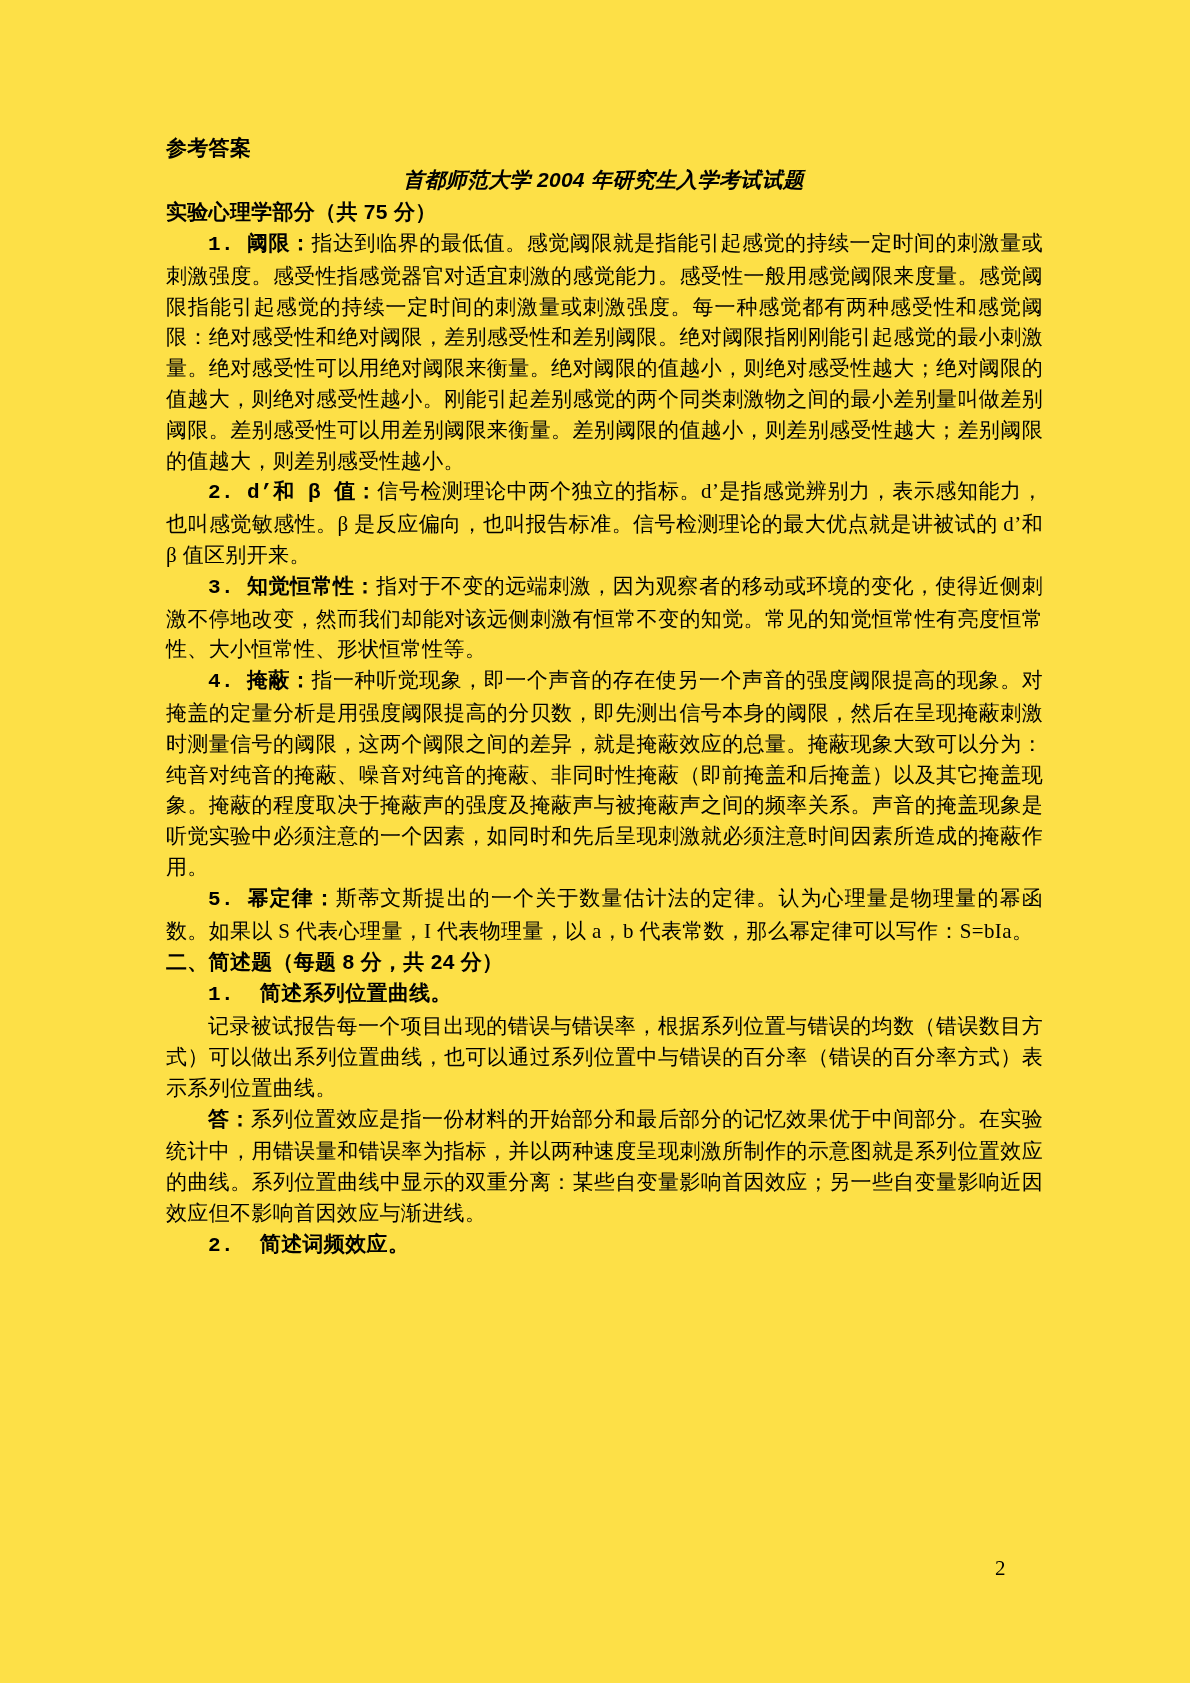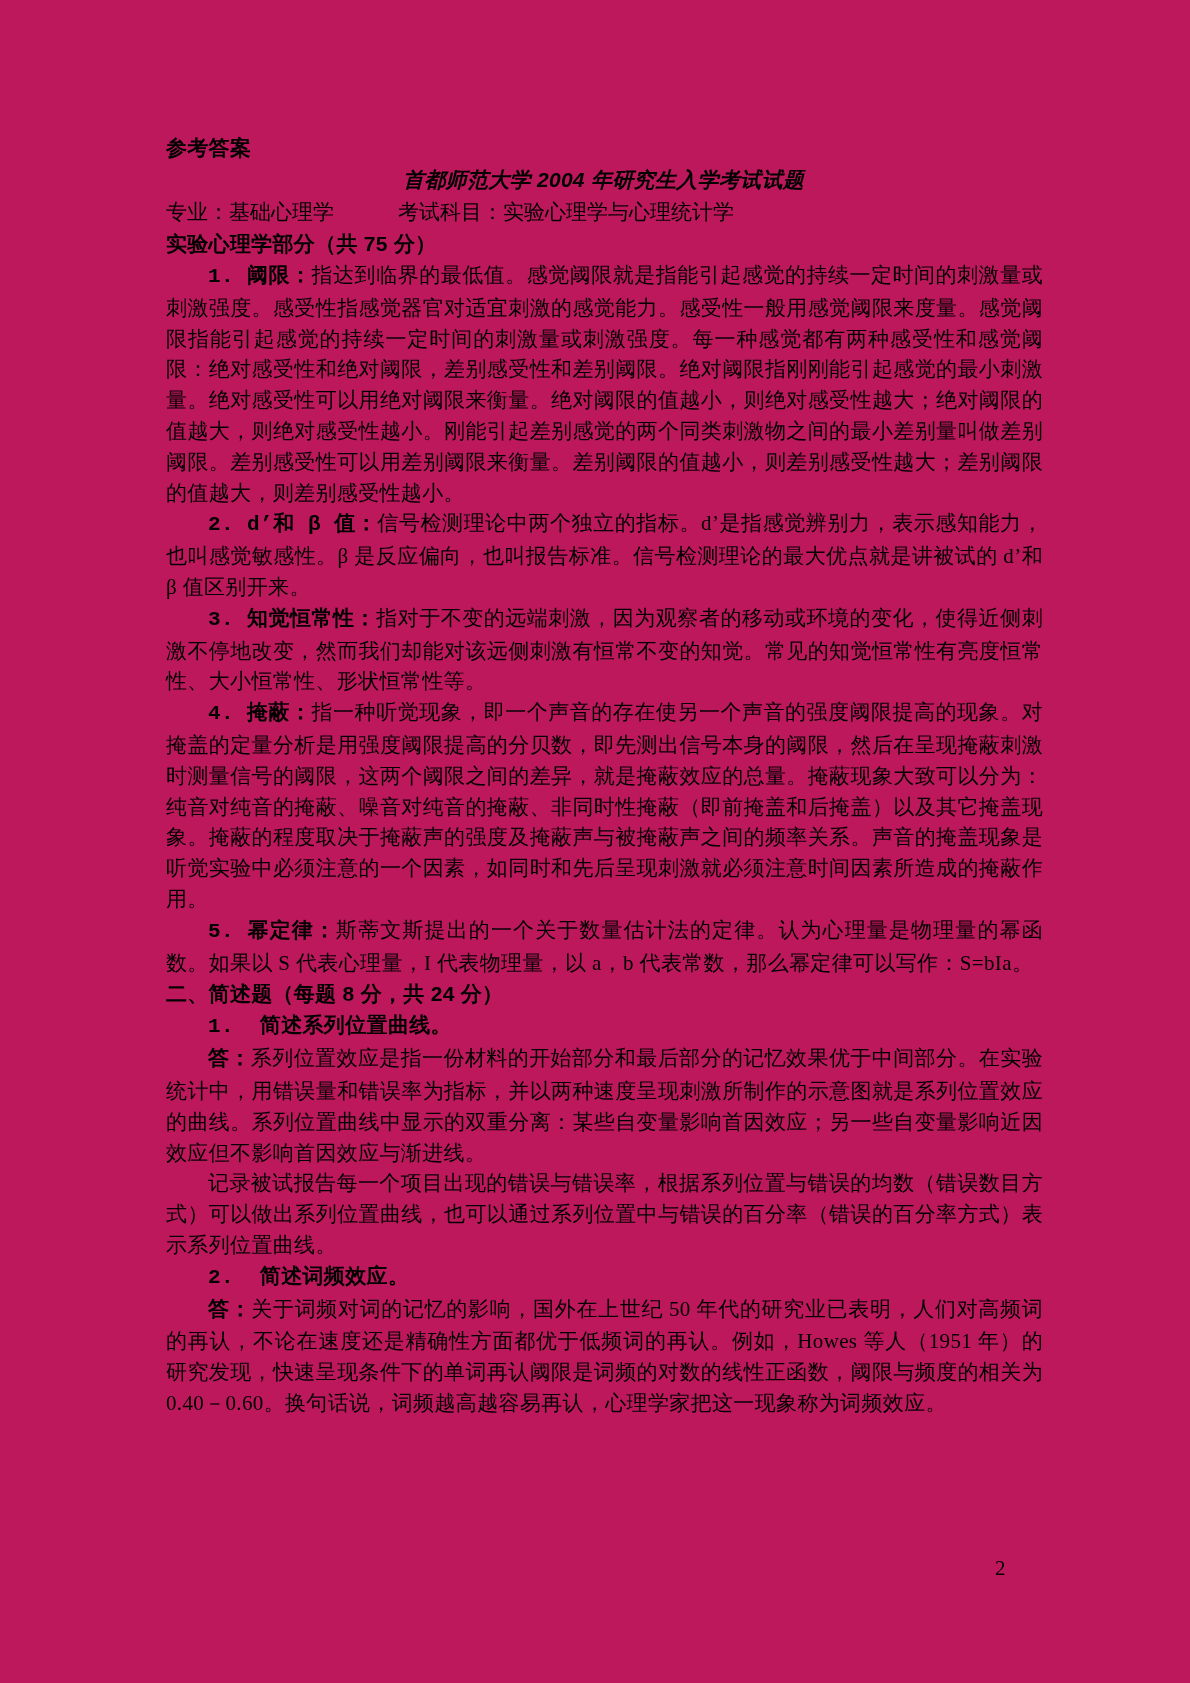--- a/index.html
+++ b/index.html
@@ -1,21 +1,21 @@
 <!DOCTYPE html>
 <html><head>
 <meta charset="utf-8">
 <style>
   * { margin: 0; padding: 0; box-sizing: border-box; }
   html, body { background: #e8e8e8; }
   .page {
     position: relative;
     width: 1190px;
     height: 1683px;
-    background: #be185d;
+    background: #fde047;
     color: #000000;
     font-family: "Liberation Serif", "DejaVu Serif", serif;
     overflow: hidden;
   }
   .content {
     position: absolute;
     left: 166px;
     top: 132px;
     width: 877px;
   }
@@ -55,45 +55,43 @@
 </head>
 <body>
 
 <div class="page">
   <div class="content">
 
     <p class="hline h-bold">参考答案</p>
 
     <p class="hline h-bold title-line">首都师范大学 2004 年研究生入学考试试题</p>
 
-    <p class="hline meta"><span>专业：基础心理学</span><span class="subject">考试科目：实验心理学与心理统计学</span></p>
 
 
     <p class="hline h-bold">实验心理学部分（共 75 分）</p>
 
 
     <p class="body indent"><span class="term">1. 阈限：</span><span>指达到临界的最低值。感觉阈限就是指能引起感觉的持续一定时间的刺激量或刺激强度。感受性指感觉器官对适宜刺激的感觉能力。感受性一般用感觉阈限来度量。感觉阈限指能引起感觉的持续一定时间的刺激量或刺激强度。每一种感觉都有两种感受性和感觉阈限：绝对感受性和绝对阈限，差别感受性和差别阈限。绝对阈限指刚刚能引起感觉的最小刺激量。绝对感受性可以用绝对阈限来衡量。绝对阈限的值越小，则绝对感受性越大；绝对阈限的值越大，则绝对感受性越小。刚能引起差别感觉的两个同类刺激物之间的最小差别量叫做差别阈限。差别感受性可以用差别阈限来衡量。差别阈限的值越小，则差别感受性越大；差别阈限的值越大，则差别感受性越小。</span></p>
 
     <p class="body indent"><span class="term">2. d’和 β 值：</span><span>信号检测理论中两个独立的指标。d’是指感觉辨别力，表示感知能力，也叫感觉敏感性。β 是反应偏向，也叫报告标准。信号检测理论的最大优点就是讲被试的 d’和 β 值区别开来。</span></p>
 
     <p class="body indent"><span class="term">3. 知觉恒常性：</span><span>指对于不变的远端刺激，因为观察者的移动或环境的变化，使得近侧刺激不停地改变，然而我们却能对该远侧刺激有恒常不变的知觉。常见的知觉恒常性有亮度恒常性、大小恒常性、形状恒常性等。</span></p>
 
     <p class="body indent"><span class="term">4. 掩蔽：</span><span>指一种听觉现象，即一个声音的存在使另一个声音的强度阈限提高的现象。对掩盖的定量分析是用强度阈限提高的分贝数，即先测出信号本身的阈限，然后在呈现掩蔽刺激时测量信号的阈限，这两个阈限之间的差异，就是掩蔽效应的总量。掩蔽现象大致可以分为：纯音对纯音的掩蔽、噪音对纯音的掩蔽、非同时性掩蔽（即前掩盖和后掩盖）以及其它掩盖现象。掩蔽的程度取决于掩蔽声的强度及掩蔽声与被掩蔽声之间的频率关系。声音的掩盖现象是听觉实验中必须注意的一个因素，如同时和先后呈现刺激就必须注意时间因素所造成的掩蔽作用。</span></p>
 
     <p class="body indent"><span class="term">5. 幂定律：</span><span>斯蒂文斯提出的一个关于数量估计法的定律。认为心理量是物理量的幂函数。如果以 S 代表心理量，I 代表物理量，以 a，b 代表常数，那么幂定律可以写作：S=bIa。</span></p>
 
     <p class="hline h-bold">二、简述题（每题 8 分，共 24 分）</p>
 
     <p class="body indent"><span class="term">1.  简述系列位置曲线。</span></p>
 
+    <p class="body indent">记录被试报告每一个项目出现的错误与错误率，根据系列位置与错误的均数（错误数目方式）可以做出系列位置曲线，也可以通过系列位置中与错误的百分率（错误的百分率方式）表示系列位置曲线。</p>
+
     <p class="body indent"><span class="term">答：</span><span>系列位置效应是指一份材料的开始部分和最后部分的记忆效果优于中间部分。在实验统计中，用错误量和错误率为指标，并以两种速度呈现刺激所制作的示意图就是系列位置效应的曲线。系列位置曲线中显示的双重分离：某些自变量影响首因效应；另一些自变量影响近因效应但不影响首因效应与渐进线。</span></p>
-
-    <p class="body indent">记录被试报告每一个项目出现的错误与错误率，根据系列位置与错误的均数（错误数目方式）可以做出系列位置曲线，也可以通过系列位置中与错误的百分率（错误的百分率方式）表示系列位置曲线。</p>
 
     <p class="body indent"><span class="term">2.  简述词频效应。</span></p>
 
-    <p class="body indent"><span class="term">答：</span><span>关于词频对词的记忆的影响，国外在上世纪 50 年代的研究业已表明，人们对高频词的再认，不论在速度还是精确性方面都优于低频词的再认。例如，Howes 等人（1951 年）的研究发现，快速呈现条件下的单词再认阈限是词频的对数的线性正函数，阈限与频度的相关为 0.40－0.60。换句话说，词频越高越容易再认，心理学家把这一现象称为词频效应。</span></p>
 
 
   </div>
 
   <div class="footer">2</div>
 </div>
 
 </body></html>

